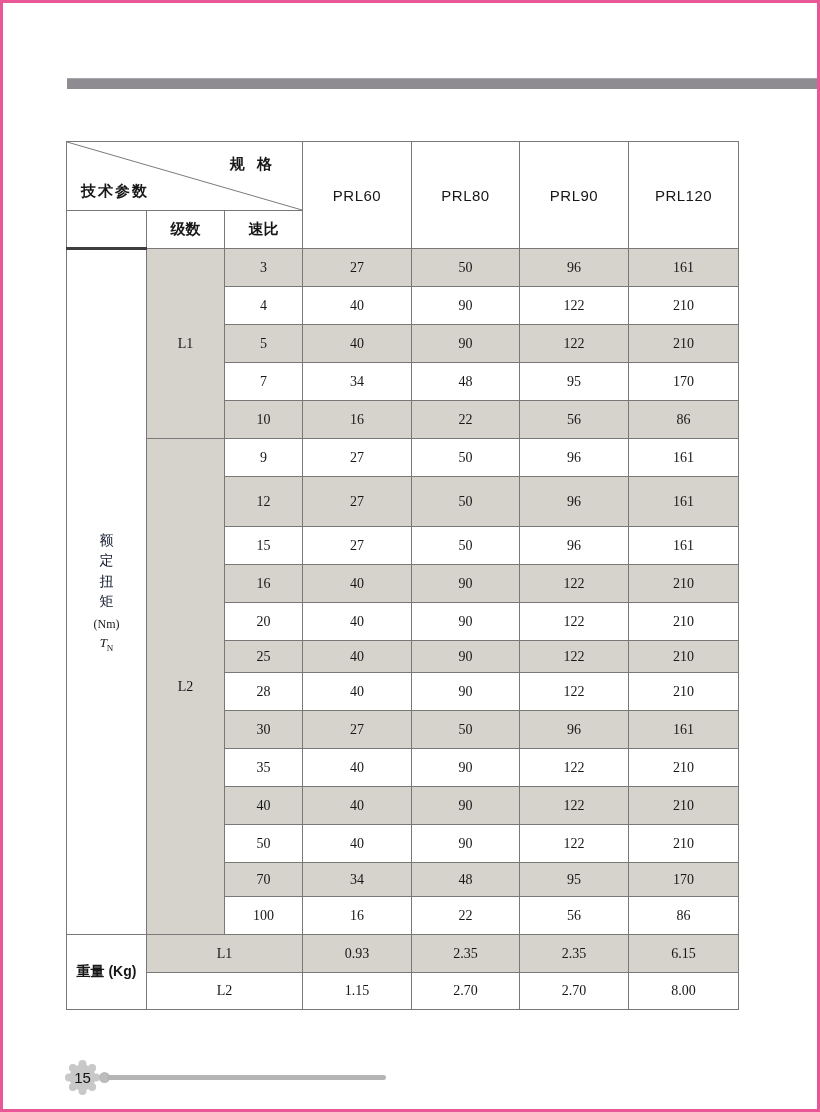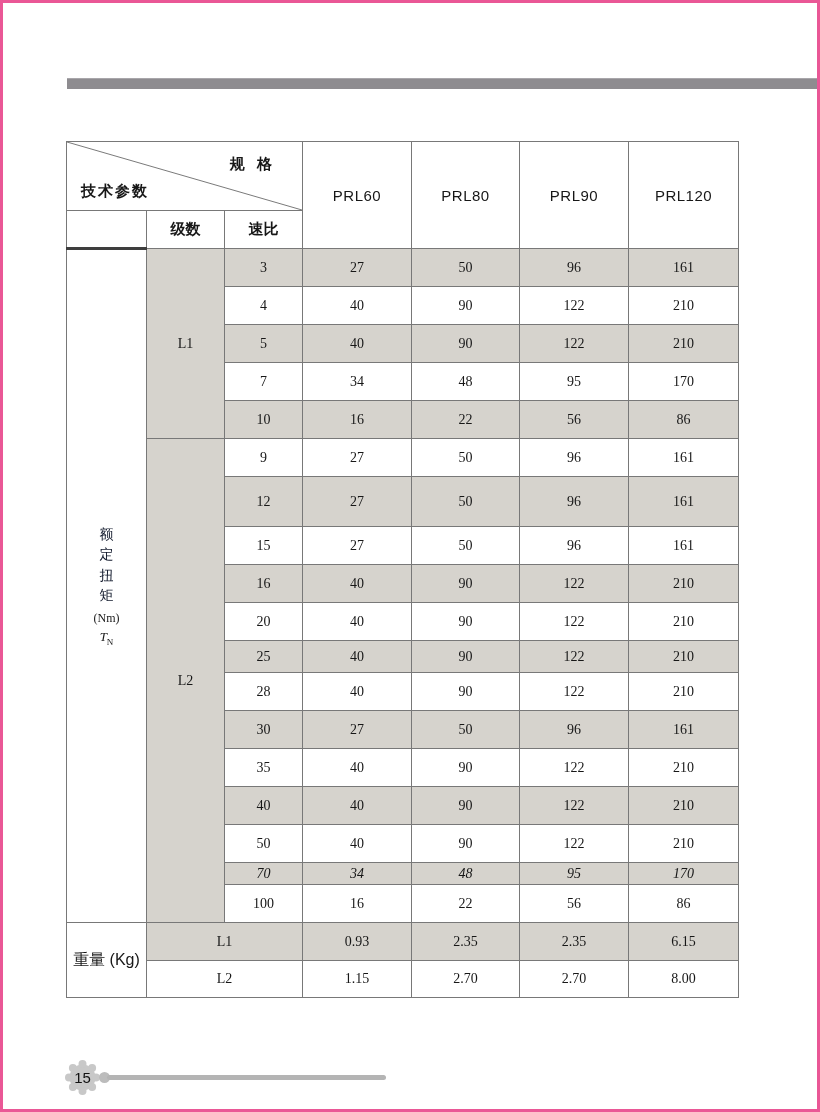--- a/index.html
+++ b/index.html
@@ -65,21 +65,21 @@
   .vwrap{display:flex;flex-direction:column;align-items:center;}
   .vchars{
     width:1.1em;word-break:break-all;
     font-size:14px;line-height:1.45;
     font-family:"Liberation Serif",serif;color:#0f172a;
   }
   .vunit{font-size:12px;margin-top:5px;font-family:"Liberation Serif",serif;text-align:right;}
   .vsym{font-size:13px;margin-top:3px;font-family:"Liberation Serif",serif;}
   .vsym i{font-style:italic;}
   .vsym sub{font-size:9px;}
-  .weight-label-cell{font-family:"Liberation Sans",sans-serif;font-weight:normal;font-size:16px;}
+  .weight-label-cell{font-family:"Liberation Sans",sans-serif;font-weight:bold;font-size:14px;}
   
   .gear{position:absolute;left:61px;top:1056px;width:37px;height:37px;}
   .page-num{
     position:absolute;left:61px;top:1056px;width:37px;height:37px;
     line-height:37px;text-align:center;
     font-size:15px;color:#111111;
     font-family:"Liberation Sans",sans-serif;
   }
   .foot-dot{
     position:absolute;left:96px;top:1069px;
@@ -244,21 +244,21 @@
           <td class="sh">122</td>
           <td class="sh">210</td>
         </tr>
         <tr style="height: 38px;">
           <td class="">50</td>
           <td class="">40</td>
           <td class="">90</td>
           <td class="">122</td>
           <td class="">210</td>
         </tr>
-        <tr style="height: 22px; font-style: italic;">
+        <tr style="height: 34px;">
           <td class="sh">70</td>
           <td class="sh">34</td>
           <td class="sh">48</td>
           <td class="sh">95</td>
           <td class="sh">170</td>
         </tr>
         <tr style="height: 38px;">
           <td class="">100</td>
           <td class="">16</td>
           <td class="">22</td>

